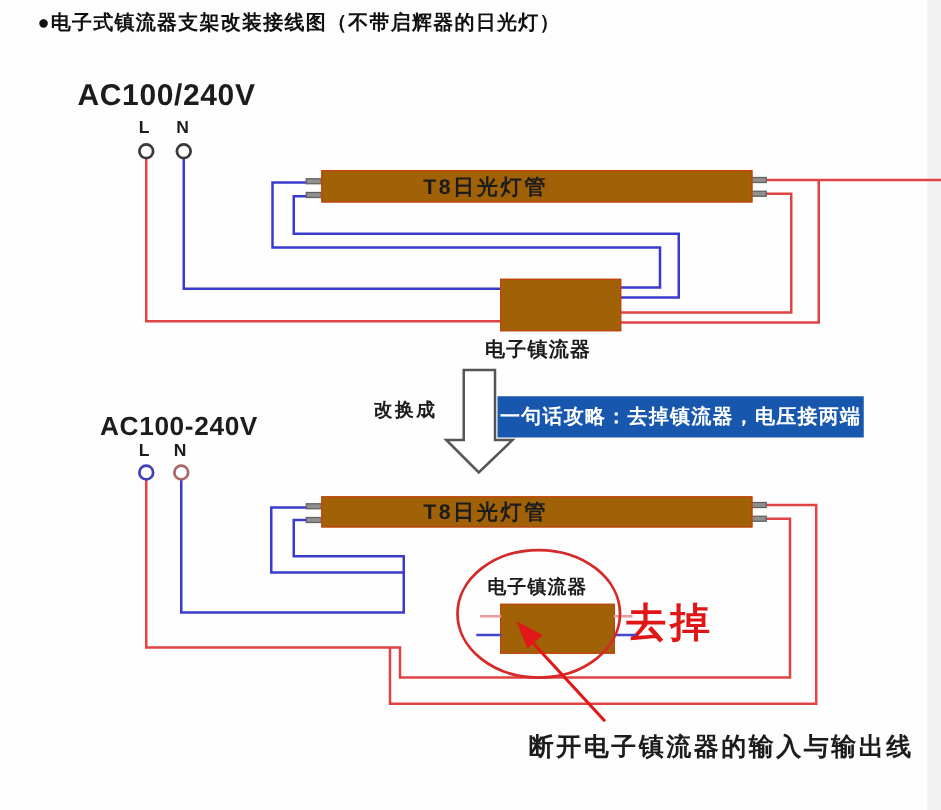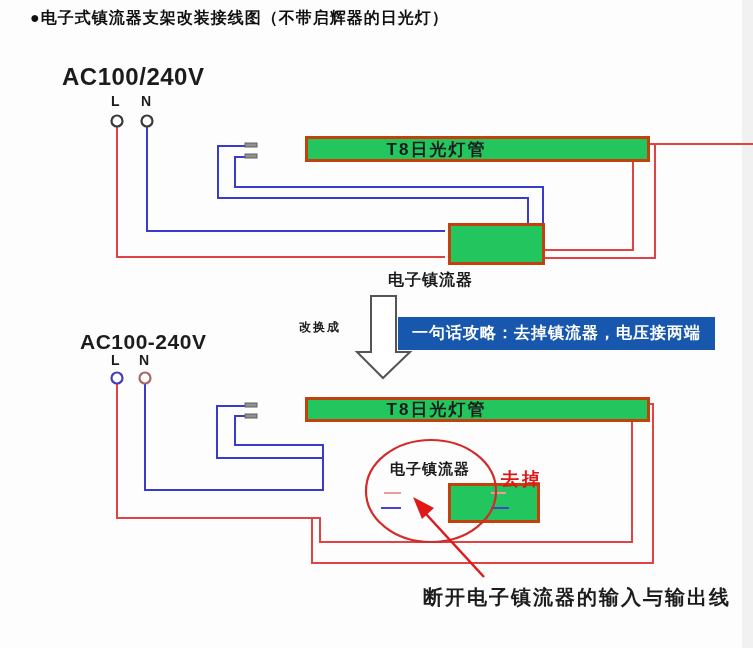--- a/index.html
+++ b/index.html
@@ -10,33 +10,33 @@
   svg.overlay{position:absolute;left:0;top:0;z-index:5;pointer-events:none;}
   .lbl{position:absolute;color:#1c1c1c;font-weight:bold;white-space:nowrap;z-index:4;}
   .title{left:30px;top:8px;font-size:16px;letter-spacing:1px;color:#111;}
   .ac-top{left:62px;top:63px;font-size:24px;letter-spacing:0.5px;}
   .ac-bottom{left:80px;top:330px;font-size:21px;letter-spacing:0.5px;}
   .ln{font-size:14px;}
   .l-top{left:111px;top:93px;}
   .n-top{left:141px;top:93px;}
   .l-bottom{left:111px;top:352px;}
   .n-bottom{left:139px;top:352px;}
-  .box{position:absolute;background:#22c55e;border:3px solid #c2410c;box-sizing:border-box;z-index:2;margin-left:48px;}
+  .box{position:absolute;background:#a16207;border:1px solid #c2410c;box-sizing:border-box;z-index:2;}
   .tube{display:flex;align-items:center;justify-content:center;font-weight:bold;font-size:17px;letter-spacing:2px;color:#1c1c1c;padding-right:82px;}
   .tube-top{left:257px;top:136px;width:345px;height:26px;}
   .tube-bottom{left:257px;top:397px;width:345px;height:25px;}
   .ballast-top-box{left:400px;top:223px;width:97px;height:42px;}
   .ballast-bottom-box{left:400px;top:483px;width:92px;height:40px;}
   .ballast-top-label{left:388px;top:270px;font-size:16px;letter-spacing:1px;}
   .ballast-bottom-label{left:390px;top:460px;font-size:15px;letter-spacing:1px;}
-  .transition{left:299px;top:319px;font-size:12px;letter-spacing:2px;}
-  .banner{position:absolute;left:398px;top:317px;width:317px;height:33px;background:#1857ae;color:#fff;
+  .transition{left:299px;top:319px;font-size:15px;letter-spacing:2px;}
+  .banner{position:absolute;left:398px;top:317px;width:293px;height:33px;background:#1857ae;color:#fff;
           display:flex;align-items:center;justify-content:center;font-weight:bold;font-size:16px;
           letter-spacing:1px;z-index:4;}
-  .remove{left:501px;top:467px;font-size:18px;letter-spacing:3px;color:#e01515;}
+  .remove{left:501px;top:477px;font-size:32px;letter-spacing:3px;color:#e01515;}
   .caption{left:423px;top:584px;font-size:20px;letter-spacing:2px;}
 </style>
 </head>
 <body>
 
 <div class="canvas">
 
   <div class="edge-strip"></div>
 
   <svg class="layer" width="753" height="648" viewBox="0 0 753 648">

